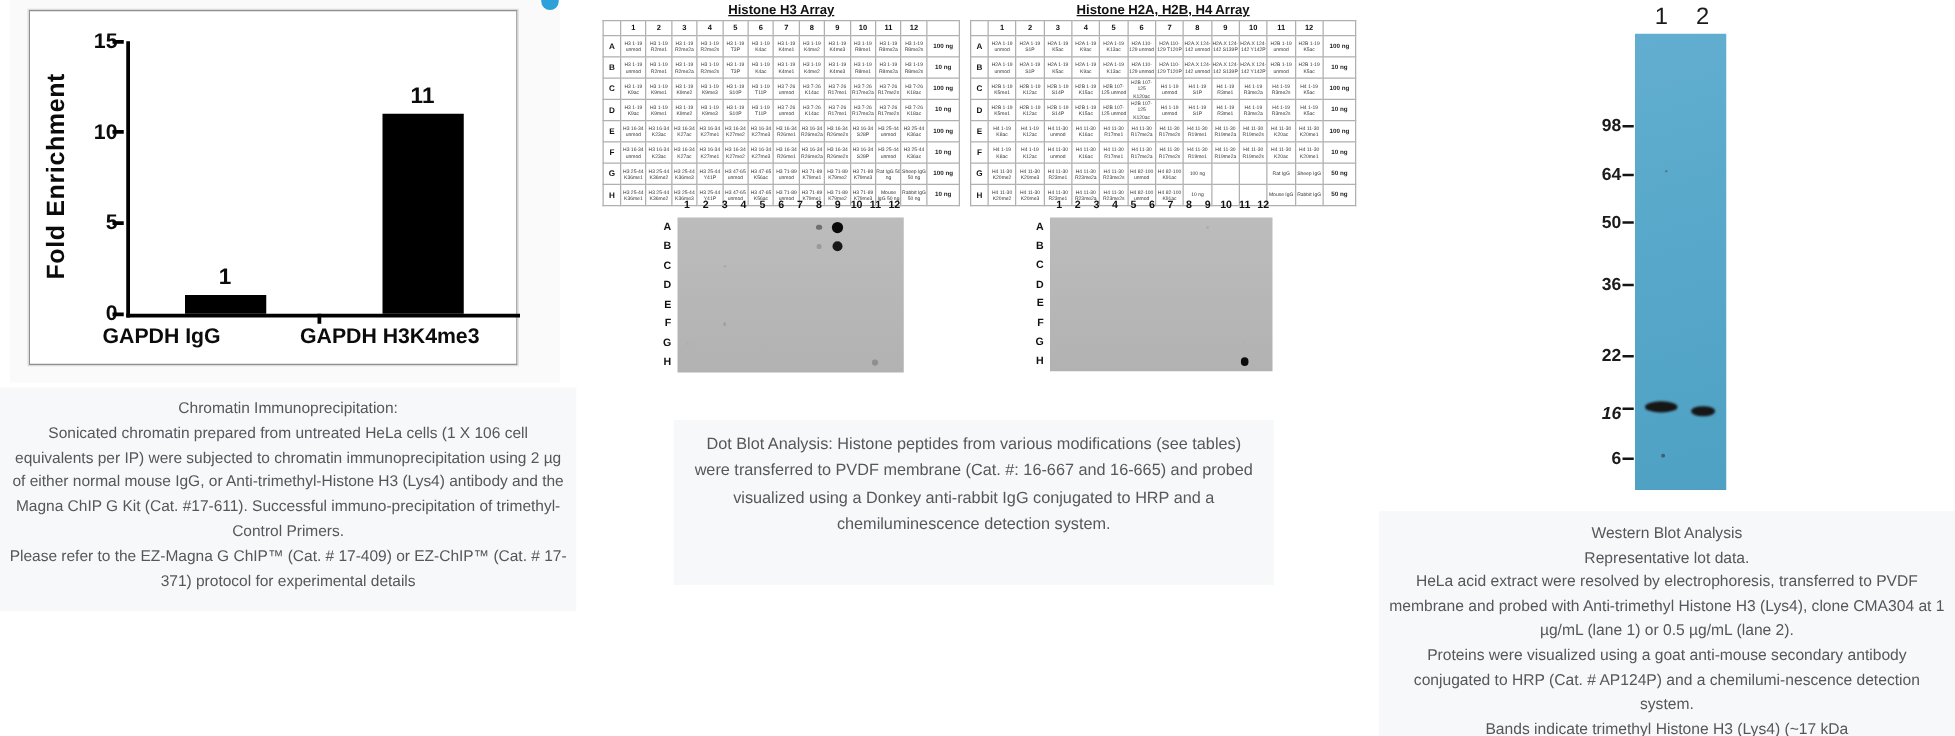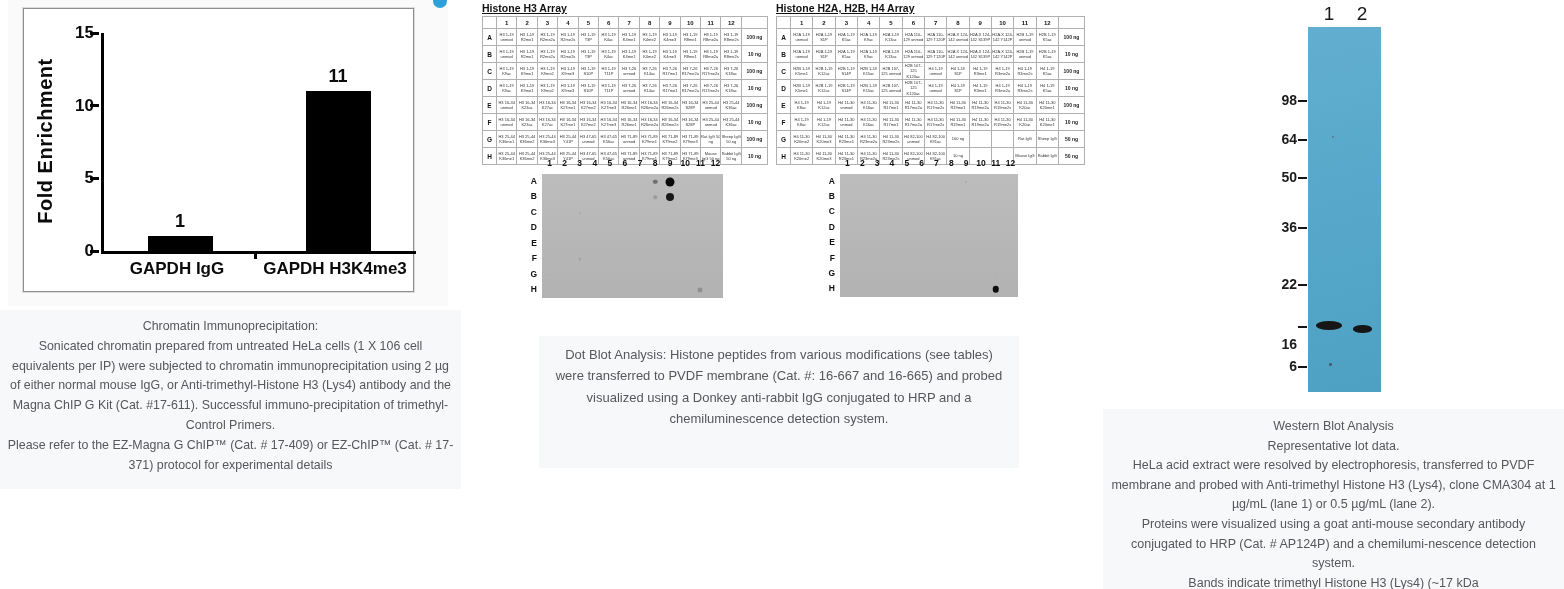--- a/index.html
+++ b/index.html
@@ -12,41 +12,41 @@
              border:1px solid #8f8f8f;outline:1px solid #dcdcdc;}
   .ylab{position:absolute;left:-98px;top:120px;width:240px;height:24px;text-align:center;
         transform:rotate(-90deg);font-size:20px;font-weight:bold;color:#0b0b0b;letter-spacing:.5px;}
   .plot{position:absolute;left:77px;top:24px;width:312px;height:218px;
         border-left:3px solid #000;border-bottom:3px solid #000;}
   .ytick-label{position:absolute;left:34px;width:36px;text-align:right;
                font-size:17px;font-weight:bold;color:#0b0b0b;}
   .ytick-mark{position:absolute;left:66px;width:9px;height:3px;background:#000;}
   .bar{position:absolute;bottom:0;background:#000;}
   .bar-value{position:absolute;width:44px;text-align:center;font-size:18px;font-weight:bold;color:#0b0b0b;}
-  .xlab{position:absolute;top:250px;width:190px;text-align:center;font-size:17px;
+  .xlab{position:absolute;top:250px;width:190px;text-align:left;font-size:17px;
         font-weight:bold;color:#0b0b0b;white-space:nowrap;}
   .xtick-mid{position:absolute;left:230px;top:242px;width:3px;height:8px;background:#000;}
   .corner-icon{position:absolute;left:433px;top:-6px;width:14px;height:14px;border-radius:50%;
                background:#2da0d9;}
 
   
   .caption{position:absolute;background:#f7f8f9;color:#55575c;text-align:center;}
   #cap-left{left:0;top:310px;width:461px;height:172px;padding-top:7px;font-size:12.4px;}
   #cap-left .cap-line{line-height:19.8px;}
   #cap-mid{left:539px;top:336px;width:480px;height:124px;padding-top:8px;font-size:13px;}
   #cap-mid .cap-line{line-height:21.4px;}
   #cap-right{left:1103px;top:409px;width:461px;height:180px;padding-top:8px;font-size:12.5px;}
   #cap-right .cap-line{line-height:19.6px;}
   .cap-line{white-space:nowrap;}
 
   
   .array{position:absolute;}
   #array-0{left:482px;top:2px;width:286px;}
   #array-1{left:776px;top:2px;width:309px;}
-  .a-title{font-weight:bold;text-decoration:underline;font-size:10.5px;text-align:left;
+  .a-title{font-weight:bold;text-decoration:underline;font-size:10.5px;text-align:center;
            color:#111;margin-bottom:2px;white-space:nowrap;}
   table.pep{border-collapse:collapse;width:100%;table-layout:fixed;}
   table.pep th,table.pep td{border:1px solid #b0b0b0;padding:0;overflow:hidden;}
   table.pep th.corner{width:13px;}
   table.pep th.corner.amt-h{width:25px;}
   table.pep th.num{font-size:6px;font-weight:bold;height:11px;color:#111;}
   table.pep th.letter{font-size:6.5px;font-weight:bold;color:#111;}
   table.pep td.cell{font-size:4px;line-height:1.3;color:#333;height:16px;text-align:center;
                     word-break:break-word;}
   table.pep td.amt{font-size:5px;font-weight:bold;color:#222;text-align:center;}
@@ -499,21 +499,21 @@
         <div class="wb-marker" style="top: 92px;">98</div>
         <div class="wb-tick" style="top: 100px;"></div>
         <div class="wb-marker" style="top: 131px;">64</div>
         <div class="wb-tick" style="top: 139px;"></div>
         <div class="wb-marker" style="top: 169px;">50</div>
         <div class="wb-tick" style="top: 177px;"></div>
         <div class="wb-marker" style="top: 219px;">36</div>
         <div class="wb-tick" style="top: 227px;"></div>
         <div class="wb-marker" style="top: 276px;">22</div>
         <div class="wb-tick" style="top: 284px;"></div>
-        <div class="wb-marker" style="top: 336px;">16</div>
+        <div class="wb-marker" style="top: 322px; font-style: italic;">16</div>
         <div class="wb-tick" style="top: 326px;"></div>
         <div class="wb-marker" style="top: 358px;">6</div>
         <div class="wb-tick" style="top: 366px;"></div>
       </div>
     <div class="caption" id="cap-right">
         <div class="cap-line">Western Blot Analysis</div>
         <div class="cap-line">Representative lot data.</div>
         <div class="cap-line">HeLa acid extract were resolved by electrophoresis, transferred to PVDF</div>
         <div class="cap-line">membrane and probed with Anti-trimethyl Histone H3 (Lys4), clone CMA304 at 1</div>
         <div class="cap-line">µg/mL (lane 1) or 0.5 µg/mL (lane 2).</div>

